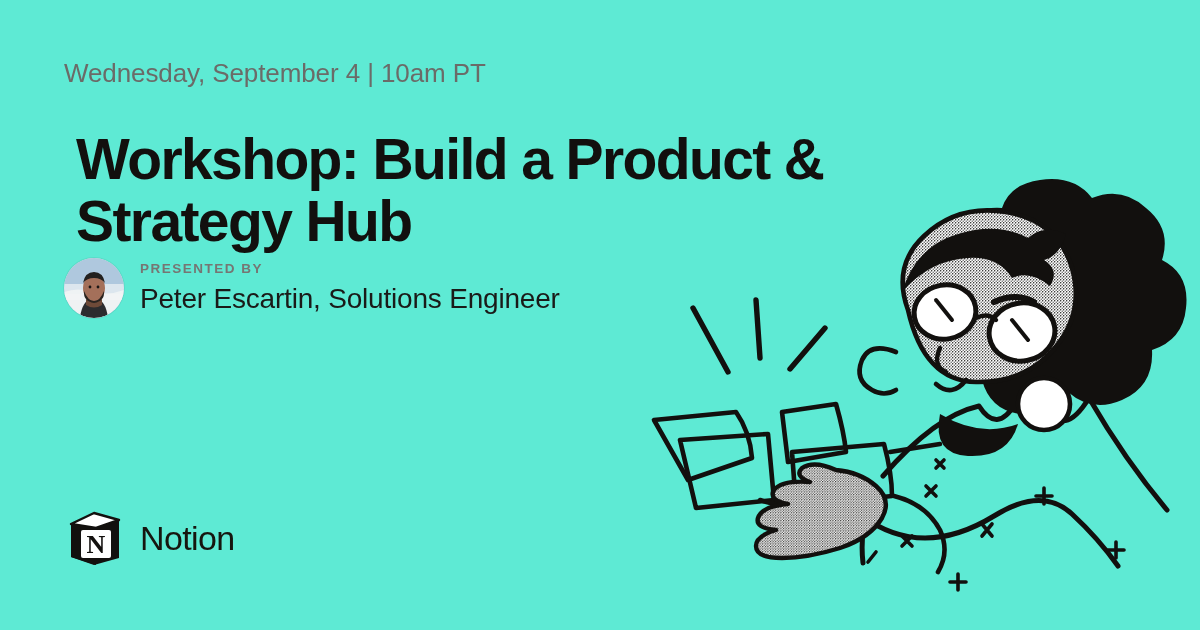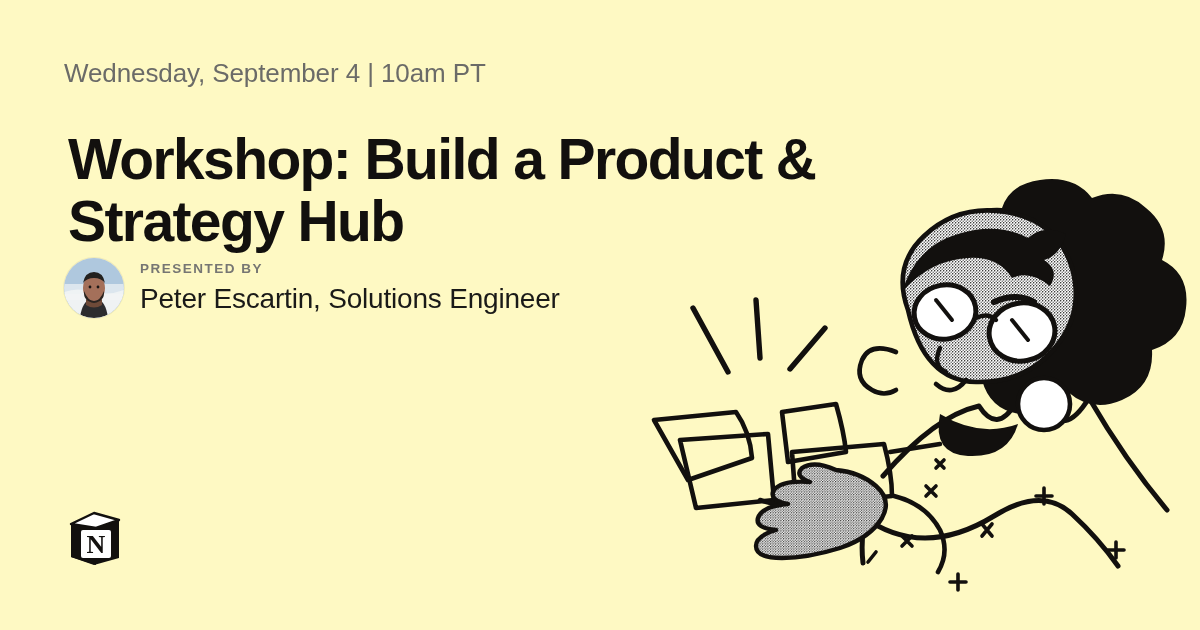--- a/index.html
+++ b/index.html
@@ -12,21 +12,21 @@
     overflow: hidden;
     background: #F7F6F3;
     font-family: "Liberation Sans", sans-serif;
     -webkit-font-smoothing: antialiased;
   }
 
   .canvas {
     position: relative;
     width: 1200px;
     height: 630px;
-    background: #fef9c3;
+    background: #5eead4;
     overflow: hidden;
   }
 
   
   .content {
     position: absolute;
     left: 64px;
     top: 0;
     width: 820px;
     height: 630px;
@@ -39,21 +39,21 @@
     font-size: 26px;
     font-weight: 400;
     color: #6B6B68;
     letter-spacing: -0.1px;
     white-space: nowrap;
   }
 
   .event-title {
     position: absolute;
     top: 108px;
-    left: 4px;
+    left: 12px;
     width: 800px;
     font-size: 57px;
     line-height: 62px;
     font-weight: 700;
     color: #12100E;
     letter-spacing: -1.6px;
     margin-top: 20px;
   }
 
   
@@ -276,15 +276,16 @@
   </div>
 
   <div class="brand">
     <svg class="brand-mark" viewBox="0 0 60 60" xmlns="http://www.w3.org/2000/svg">
       <path d="M7 16 L30 5 L55 12 L55 50 L30 57 L7 49 Z" fill="#12100E"></path>
       <path d="M7 16 L30 5 L55 12 L32 20 Z" fill="#FFFFFF" stroke="#12100E" stroke-width="2.4" stroke-linejoin="round"></path>
       <path d="M7 16 L32 20 L32 57 L7 49 Z" fill="#12100E"></path>
       <rect x="17" y="22" width="30" height="28" rx="2" fill="#FFFFFF"></rect>
       <text x="32" y="45" font-family="'Liberation Serif', serif" font-size="26" font-weight="700" fill="#12100E" text-anchor="middle">N</text>
     </svg>
+    <div class="brand-name">Notion</div>
   </div>
 
 </div>
 
 </body></html>

